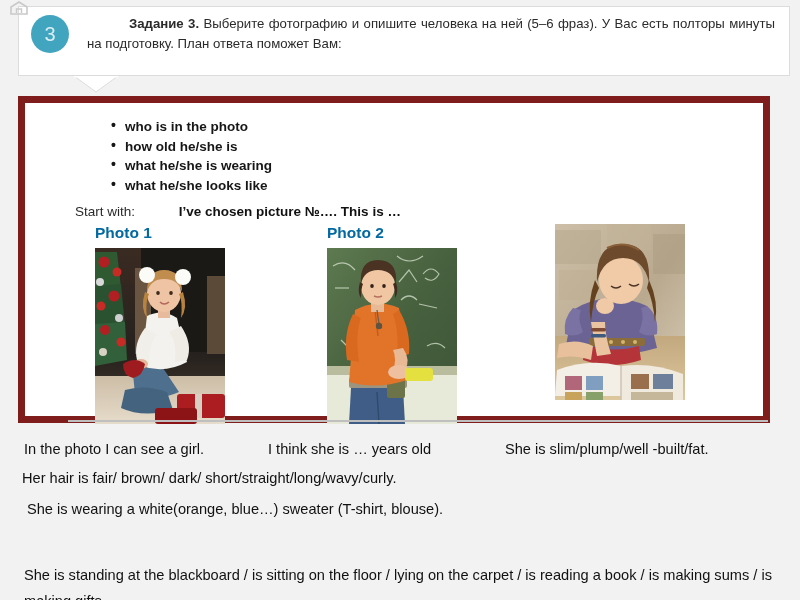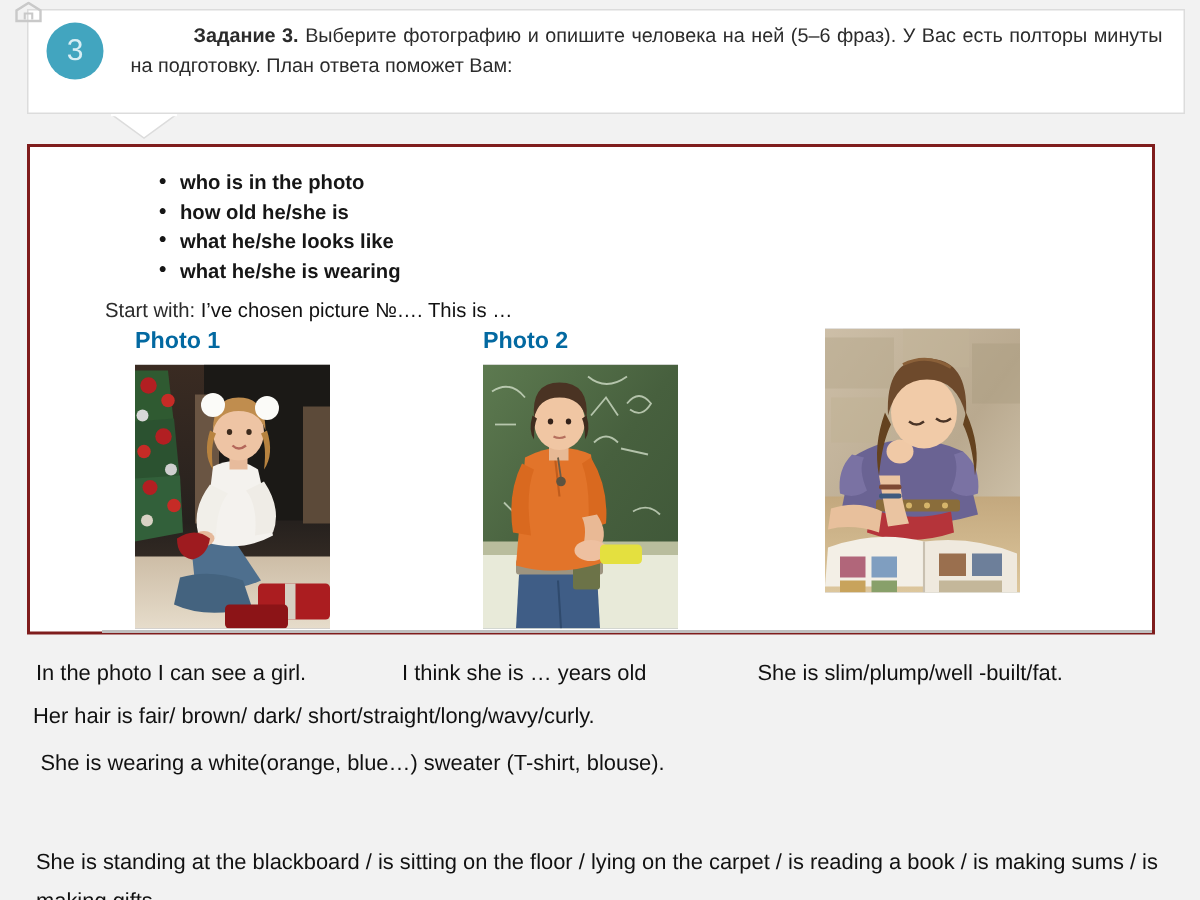--- a/index.html
+++ b/index.html
@@ -86,21 +86,21 @@
   }
 
   
   .content-panel {
     position: absolute;
     left: 18px;
     top: 96px;
     width: 752px;
     height: 327px;
     background: #ffffff;
-    border: 2px solid #7f1d1d;
+    border: 7px solid #7f1d1d;
     box-sizing: border-box;
   }
 
   .plan-list {
     position: absolute;
     left: 68px;
     top: 14px;
     margin: 0;
     padding: 0 0 0 18px;
     list-style: none;
@@ -125,22 +125,23 @@
 
   .start-with {
     position: absolute;
     left: 50px;
     top: 101px;
     font-size: 13.5px;
     color: #2b2b2b;
     white-space: nowrap;
   }
   .start-with b {
-    font-weight: normal;
+    font-weight: bold;
     color: #111;
+    margin-left: 40px;
   }
 
   
   .photo-row {
     position: absolute;
     left: 0;
     top: 121px;
     width: 100%;
     height: 200px;
   }
@@ -213,22 +214,22 @@
       <polygon points="0,0 44,0 22,16" fill="#ffffff" stroke="#dcdcdc" stroke-width="1"></polygon>
       <line x1="0" y1="0.5" x2="44" y2="0.5" stroke="#ffffff" stroke-width="2"></line>
     </svg>
   </span>
 
   <div class="content-panel">
 
     <ul class="plan-list">
       <li>who is in the photo</li>
       <li>how old he/she is</li>
+      <li>what he/she is wearing</li>
       <li>what he/she looks like</li>
-      <li>what he/she is wearing</li>
     </ul>
 
     <div class="start-with">
       <span>Start with: </span><b>I’ve chosen picture №…. This is …</b>
     </div>
 
     <div class="photo-row">
 
       <div class="photo-cell" style="left:70px;">
         <p class="photo-cap">Photo 1</p>

